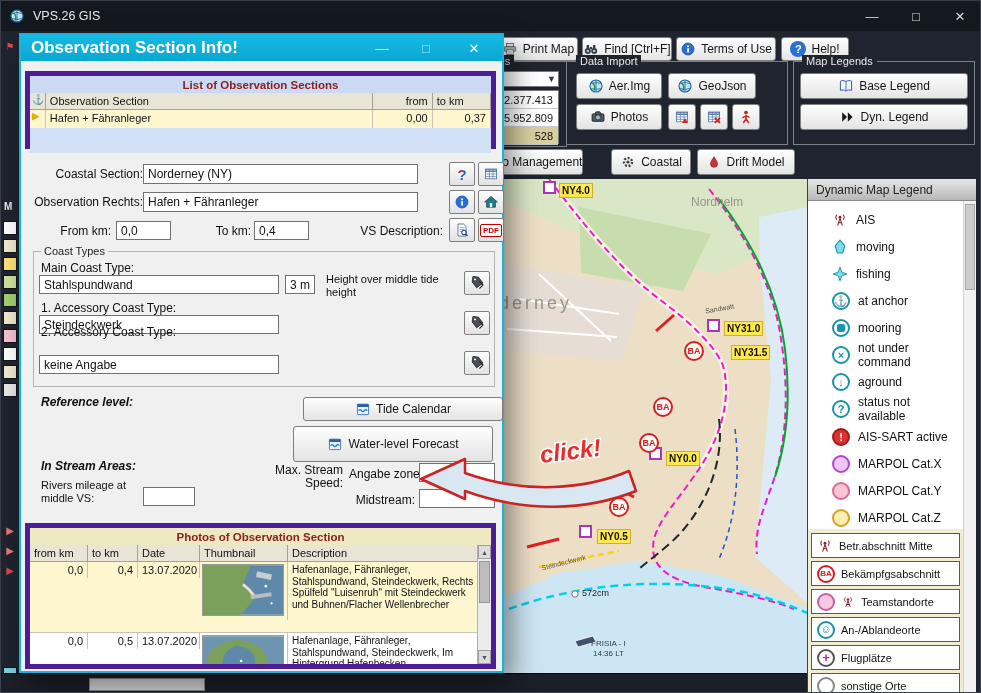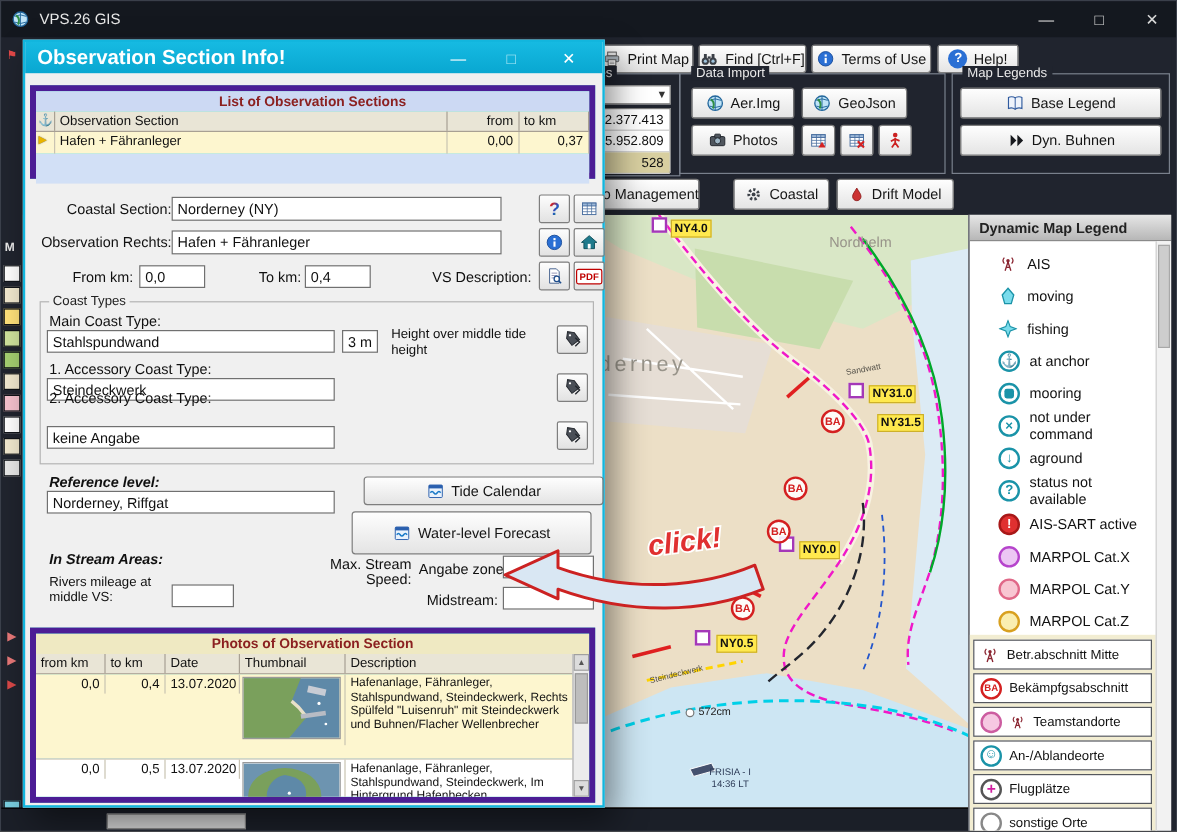--- a/index.html
+++ b/index.html
@@ -51,21 +51,21 @@
          display:flex; align-items:center; justify-content:center; }
   .pmk { position:absolute; width:13px; height:13px; background:#fff; border:2px solid #a438b8; }
   .town { position:absolute; color:#98948a; white-space:nowrap; }
   .note { position:absolute; color:#55524a; font-size:7px; white-space:nowrap; }
   .shiplbl { position:absolute; color:#2e3c58; font-size:8px; white-space:nowrap; }
 
   
   #sidebar { position:absolute; left:806px; top:178px; width:169px; height:515px;
              background:#fff; border-left:1px solid #3a3f4a; z-index:5; overflow:hidden; }
   .sb-head { height:22px; background:linear-gradient(#e6e6e6,#b7b7b7); border-bottom:1px solid #8a8a8a;
-             font-size:12px; font-weight:bold; color:#222; display:flex; align-items:center; padding-left:8px; }
+             font-size:12px; font-weight:normal; color:#222; display:flex; align-items:center; padding-left:8px; }
   .sb-item { position:absolute; left:0; width:152px; height:26px; display:flex; align-items:center;
              gap:8px; padding-left:24px; font-size:12px; color:#111; }
   .lgc { width:18px; height:18px; border-radius:50%; border:2px solid #1a93a8; background:#fff;
          display:flex; align-items:center; justify-content:center; font-size:11px; font-weight:bold;
          color:#1a93a8; flex:0 0 auto; line-height:1; }
   .dotfill { width:8px; height:8px; background:#1a93a8; border-radius:2px; }
   .lgc.sart { background:#e03030; border-color:#a81818; color:#fff; }
   .lgc.mx { background:#ecc6f4; border-color:#b644cc; }
   .lgc.my { background:#f8c6d2; border-color:#e06888; }
   .lgc.mz { background:#faeeb0; border-color:#d8a020; }
@@ -311,21 +311,21 @@
     <div class="btn" style="left:781px;top:42px;width:168px;height:26px">
       <svg class="ic">
           <use href="#s-book"></use>
         </svg>
       <span>Base Legend</span>
     </div>
     <div class="btn" style="left:781px;top:73px;width:168px;height:26px">
       <svg class="ic">
           <use href="#s-play2"></use>
         </svg>
-      <span>Dyn. Buhnen</span>
+      <span>Dyn. Legend</span>
     </div>
 
     <div class="btn" style="left:442px;top:118px;width:122px;height:26px;justify-content:flex-start;padding-left:6px">
       <svg class="ic">
           <use href="#s-info"></use>
         </svg>
       <span>Info Management</span>
     </div>
     <div class="btn" style="left:592px;top:118px;width:80px;height:26px">
       <svg class="ic">
@@ -604,21 +604,20 @@
 
     <div class="lbl" style="left:20px;top:290px">2. Accessory Coast Type:</div>
     <input class="inp" style="left: 18px; top: 320px; width: 240px; height: 19px;" value="keine Angabe">
     <div class="sq" style="left:443px;top:316px">
         <svg class="ic">
           <use href="#s-tags"></use>
         </svg>
       </div>
 
     <div class="lbl it" style="left:20px;top:360px;font-weight:bold">Reference level:</div>
-    <input class="inp" style="left: 18px; top: 374px; width: 240px; height: 19px;" value="Norderney, Riffgat">
 
     <div class="btn" style="left:282px;top:362px;width:200px;height:24px;position:absolute">
       <svg class="ic">
           <use href="#s-tide"></use>
         </svg>
       <span>Tide Calendar</span>
     </div>
     <div class="btn" style="left:272px;top:391px;width:200px;height:36px;position:absolute">
       <svg class="ic">
           <use href="#s-tide"></use>

